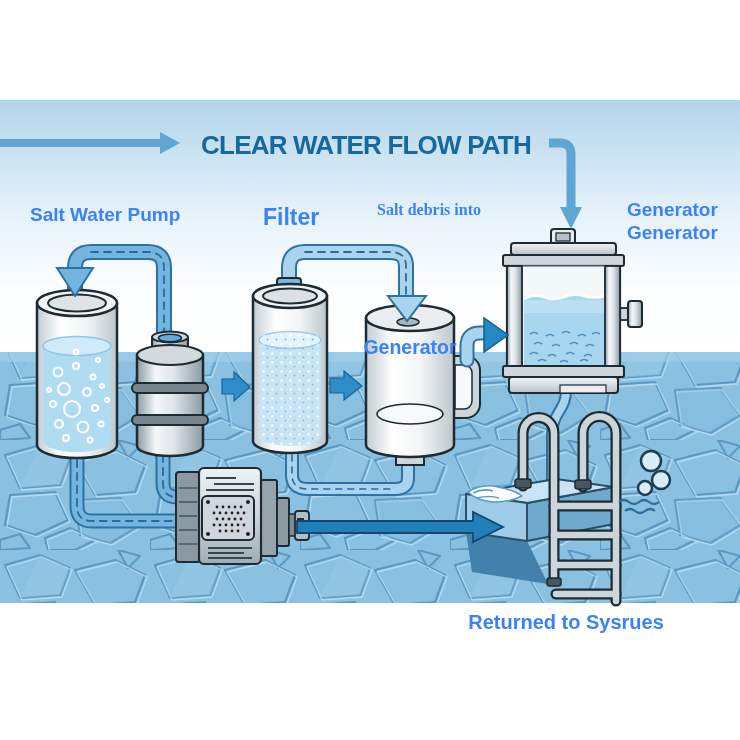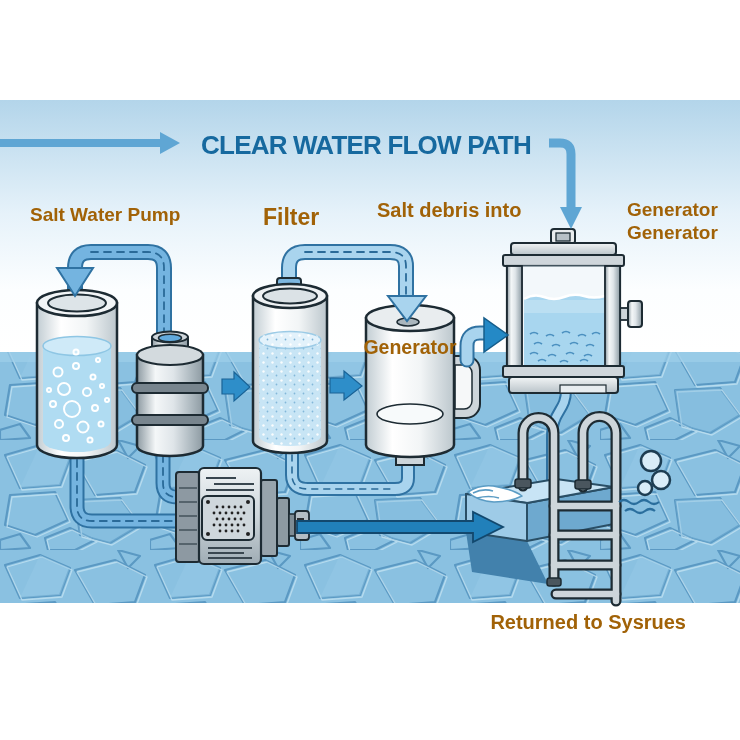--- a/index.html
+++ b/index.html
@@ -1,28 +1,28 @@
 <!DOCTYPE html>
 <html><head>
 <meta charset="utf-8">
 <style>
   html,body{margin:0;padding:0;background:#ffffff;}
   #stage{position:relative;width:740px;height:704px;background:#ffffff;overflow:hidden;
          font-family:"Liberation Sans",sans-serif;}
   #stage svg{position:absolute;left:0;top:0;}
-  .lbl{position:absolute;color:#a16207;font-weight:700;white-space:nowrap;}
+  .lbl{position:absolute;color:#3b82f6;font-weight:700;white-space:nowrap;}
   .lbl span{display:block;}
   #title-label{left:193px;top:130px;width:346px;text-align:center;
                font-size:26px;letter-spacing:-0.8px;color:#16699f;font-weight:800;}
   #pump-label{left:30px;top:204px;font-size:19px;}
   #filter-label{left:263px;top:204px;font-size:23px;}
-  #debris-label{left:377px;top:199px;font-size:20px;line-height:22.5px;}
+  #debris-label{left:377px;top:199px;font-size:16px;line-height:22.5px;font-family:Liberation Serif, serif;}
   #gen-right-label{left:627px;top:199px;font-size:19px;line-height:22.5px;}
   #gen-mid-label{left:355px;top:337px;width:110px;text-align:center;font-size:19.5px;line-height:21.5px;}
-  #footer-label{left:446px;top:611px;width:240px;text-align:right;font-size:20px;}
+  #footer-label{left:446px;top:611px;width:240px;text-align:center;font-size:20px;}
 </style>
 </head>
 <body>
 
 <div id="stage">
 
 <svg width="740" height="740" viewBox="0 0 740 740">
   <defs>
     <linearGradient id="skyGrad" x1="0" y1="0" x2="0" y2="1">
       <stop offset="0" stop-color="#b3d5ea"></stop>

